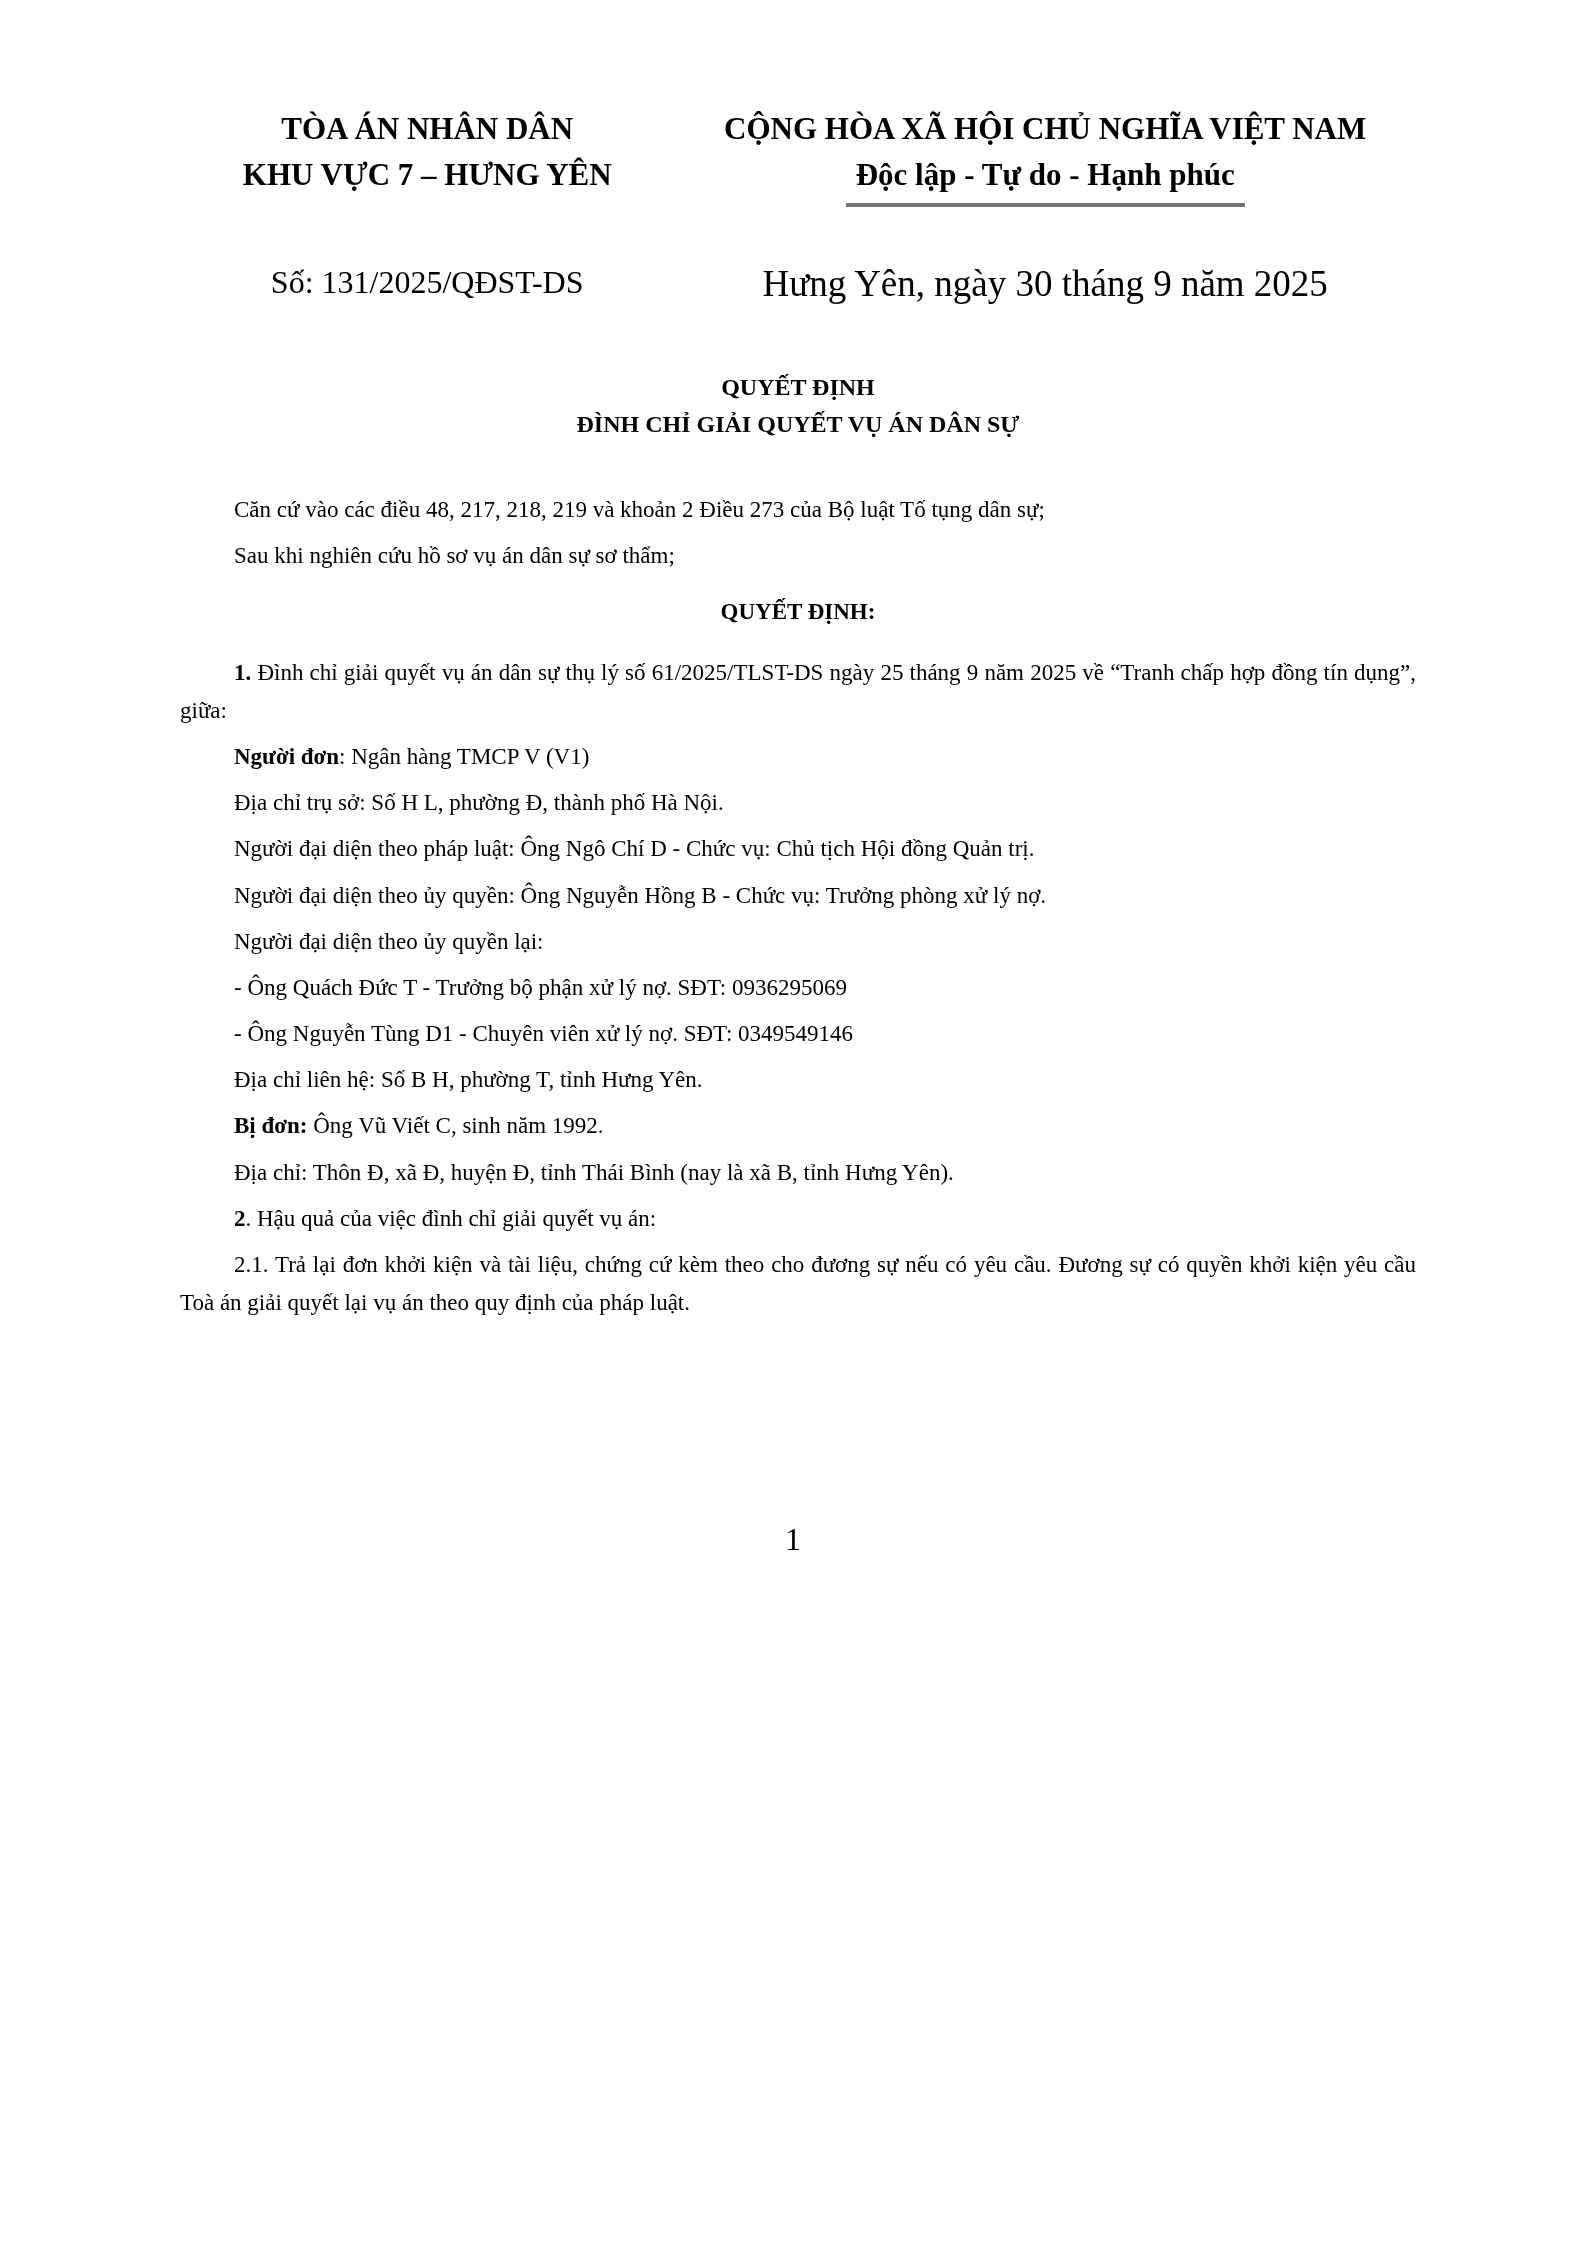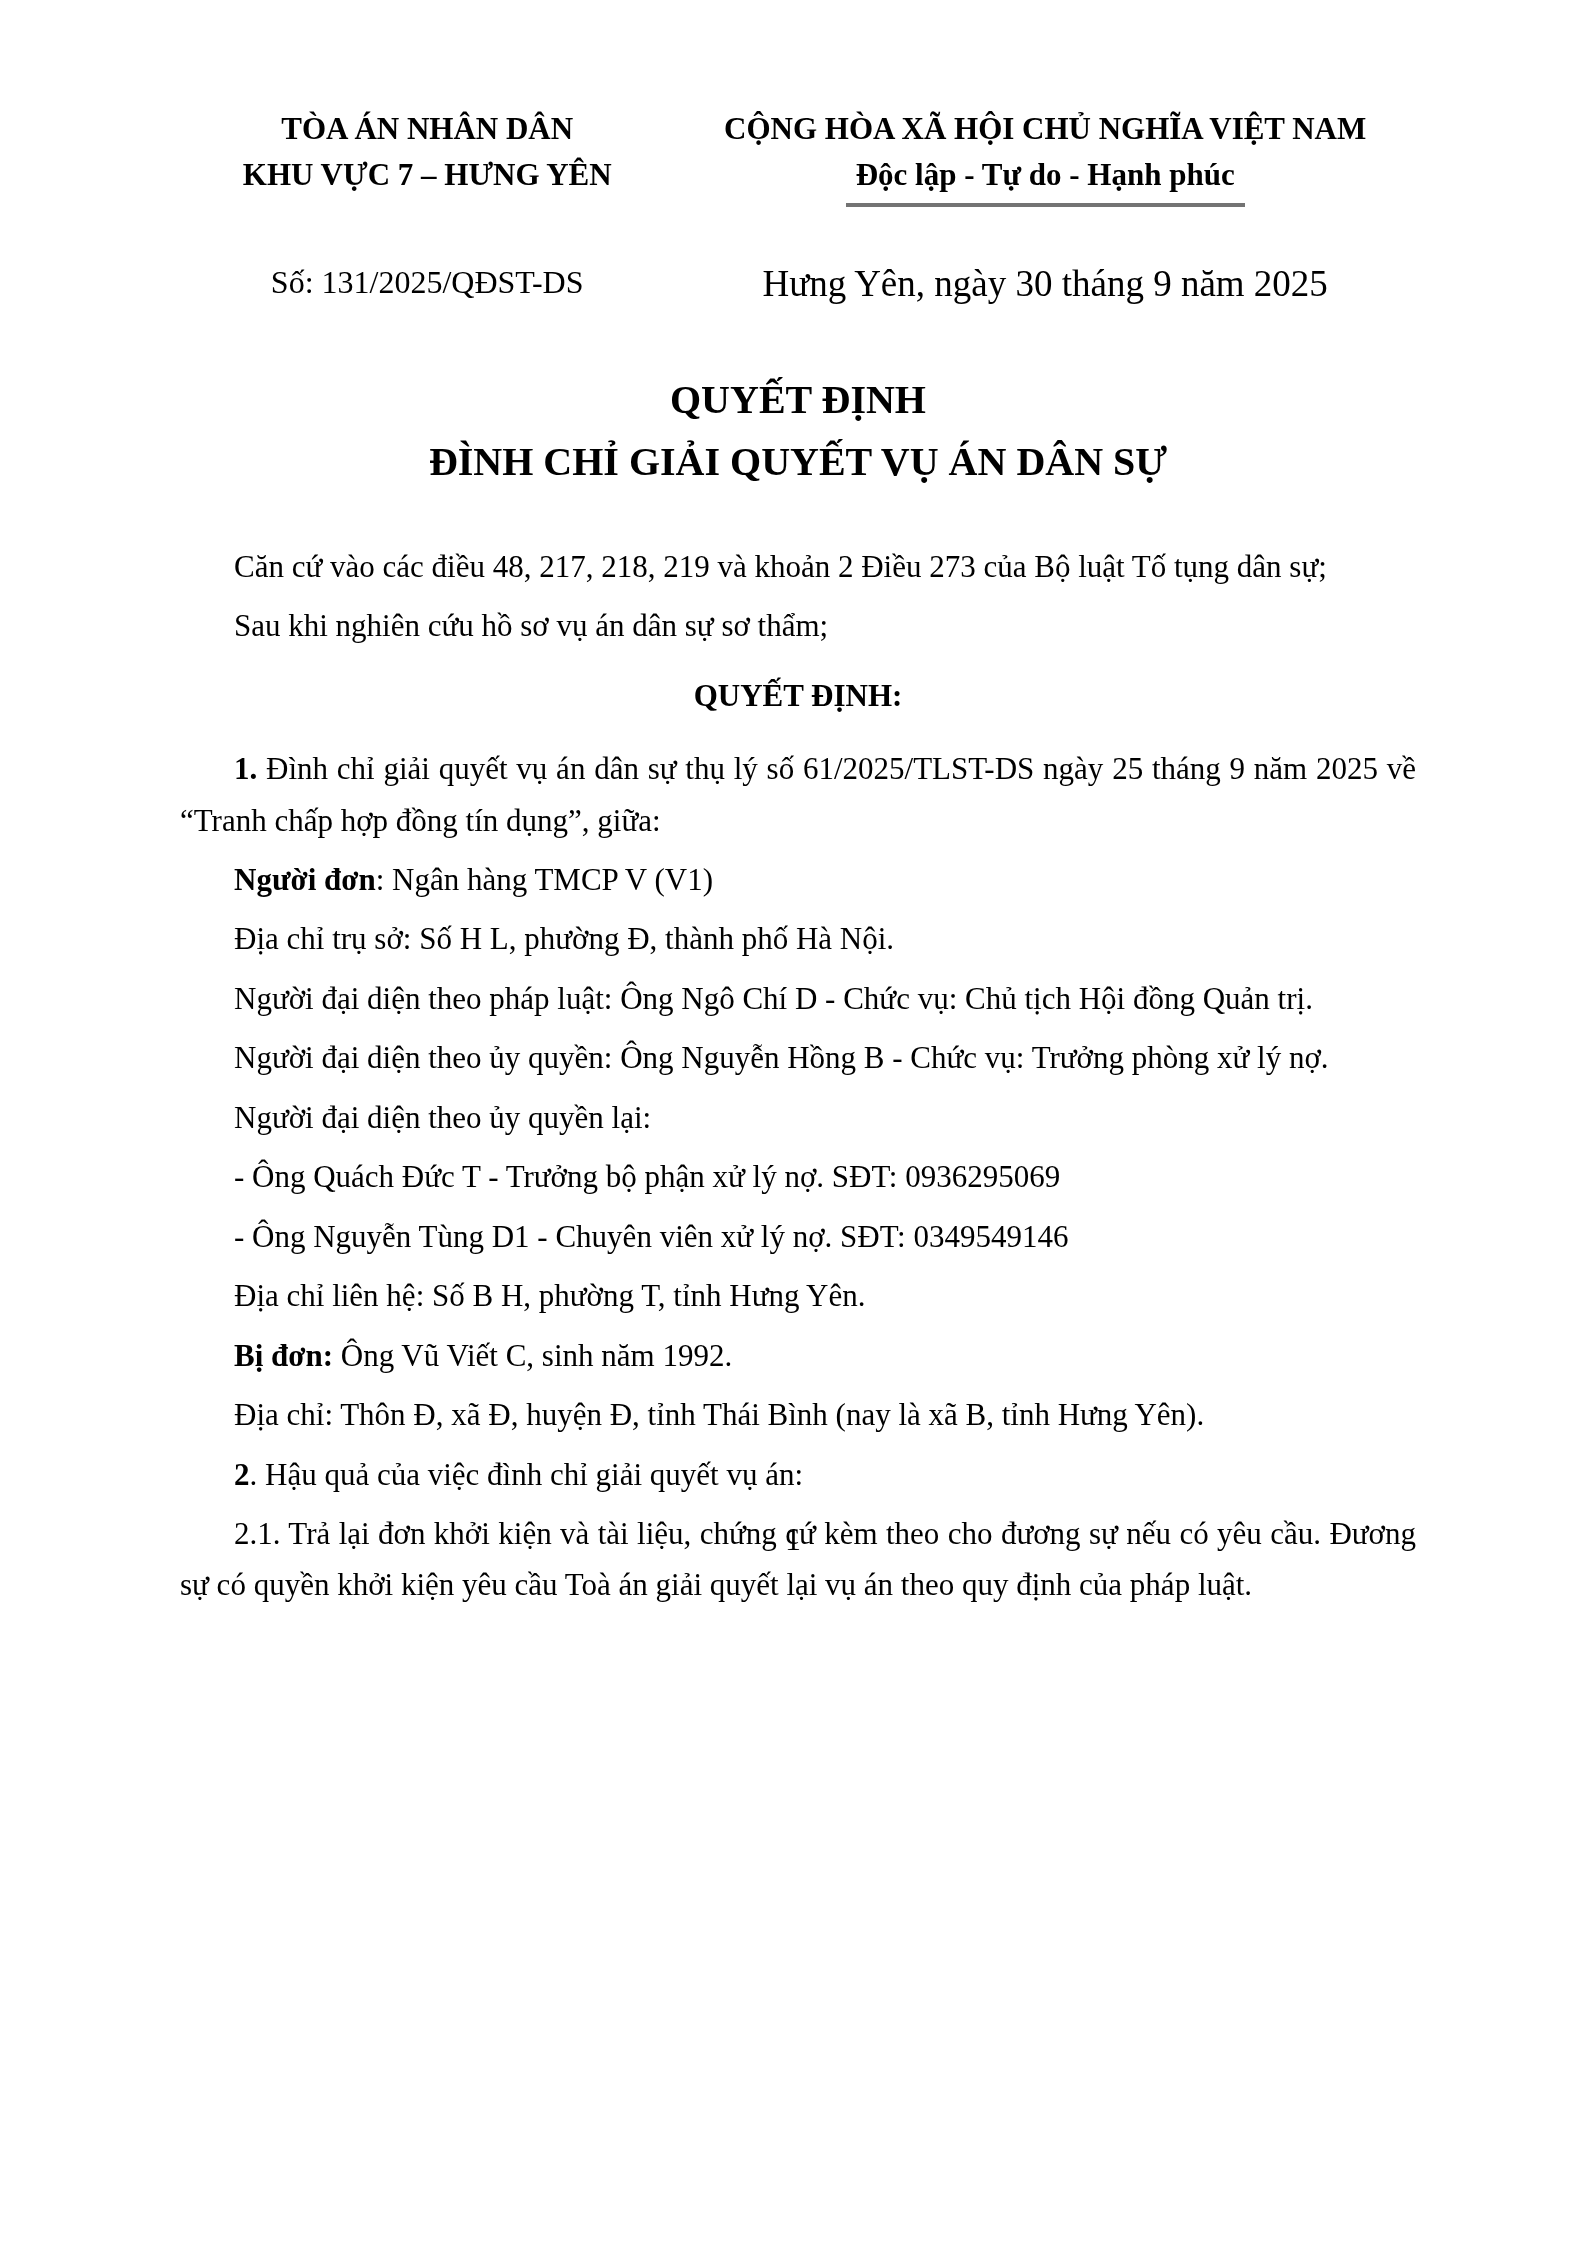--- a/index.html
+++ b/index.html
@@ -38,26 +38,26 @@
     white-space: nowrap;
   }
   .date-line {
     font-size: 37px;
     margin-top: 55px;
     white-space: nowrap;
   }
   .title-block { text-align: center; margin-top: 64px; }
   .title-line {
     font-weight: bold;
-    font-size: 40px;
+    font-size: 24px;
     line-height: 1.55;
   }
   .doc-body { margin-top: 48px; }
   p.para {
-    font-size: 31px;
+    font-size: 23px;
     line-height: 1.66;
     text-align: justify;
     text-indent: 54px;
     margin: 0 0 8px 0;
   }
   p.para.center { text-align: center; text-indent: 0; }
   p.para.heading { font-weight: bold; margin: 18px 0 22px 0; }
   .seg-bold { font-weight: bold; }
   .page-footer {
     position: absolute;

